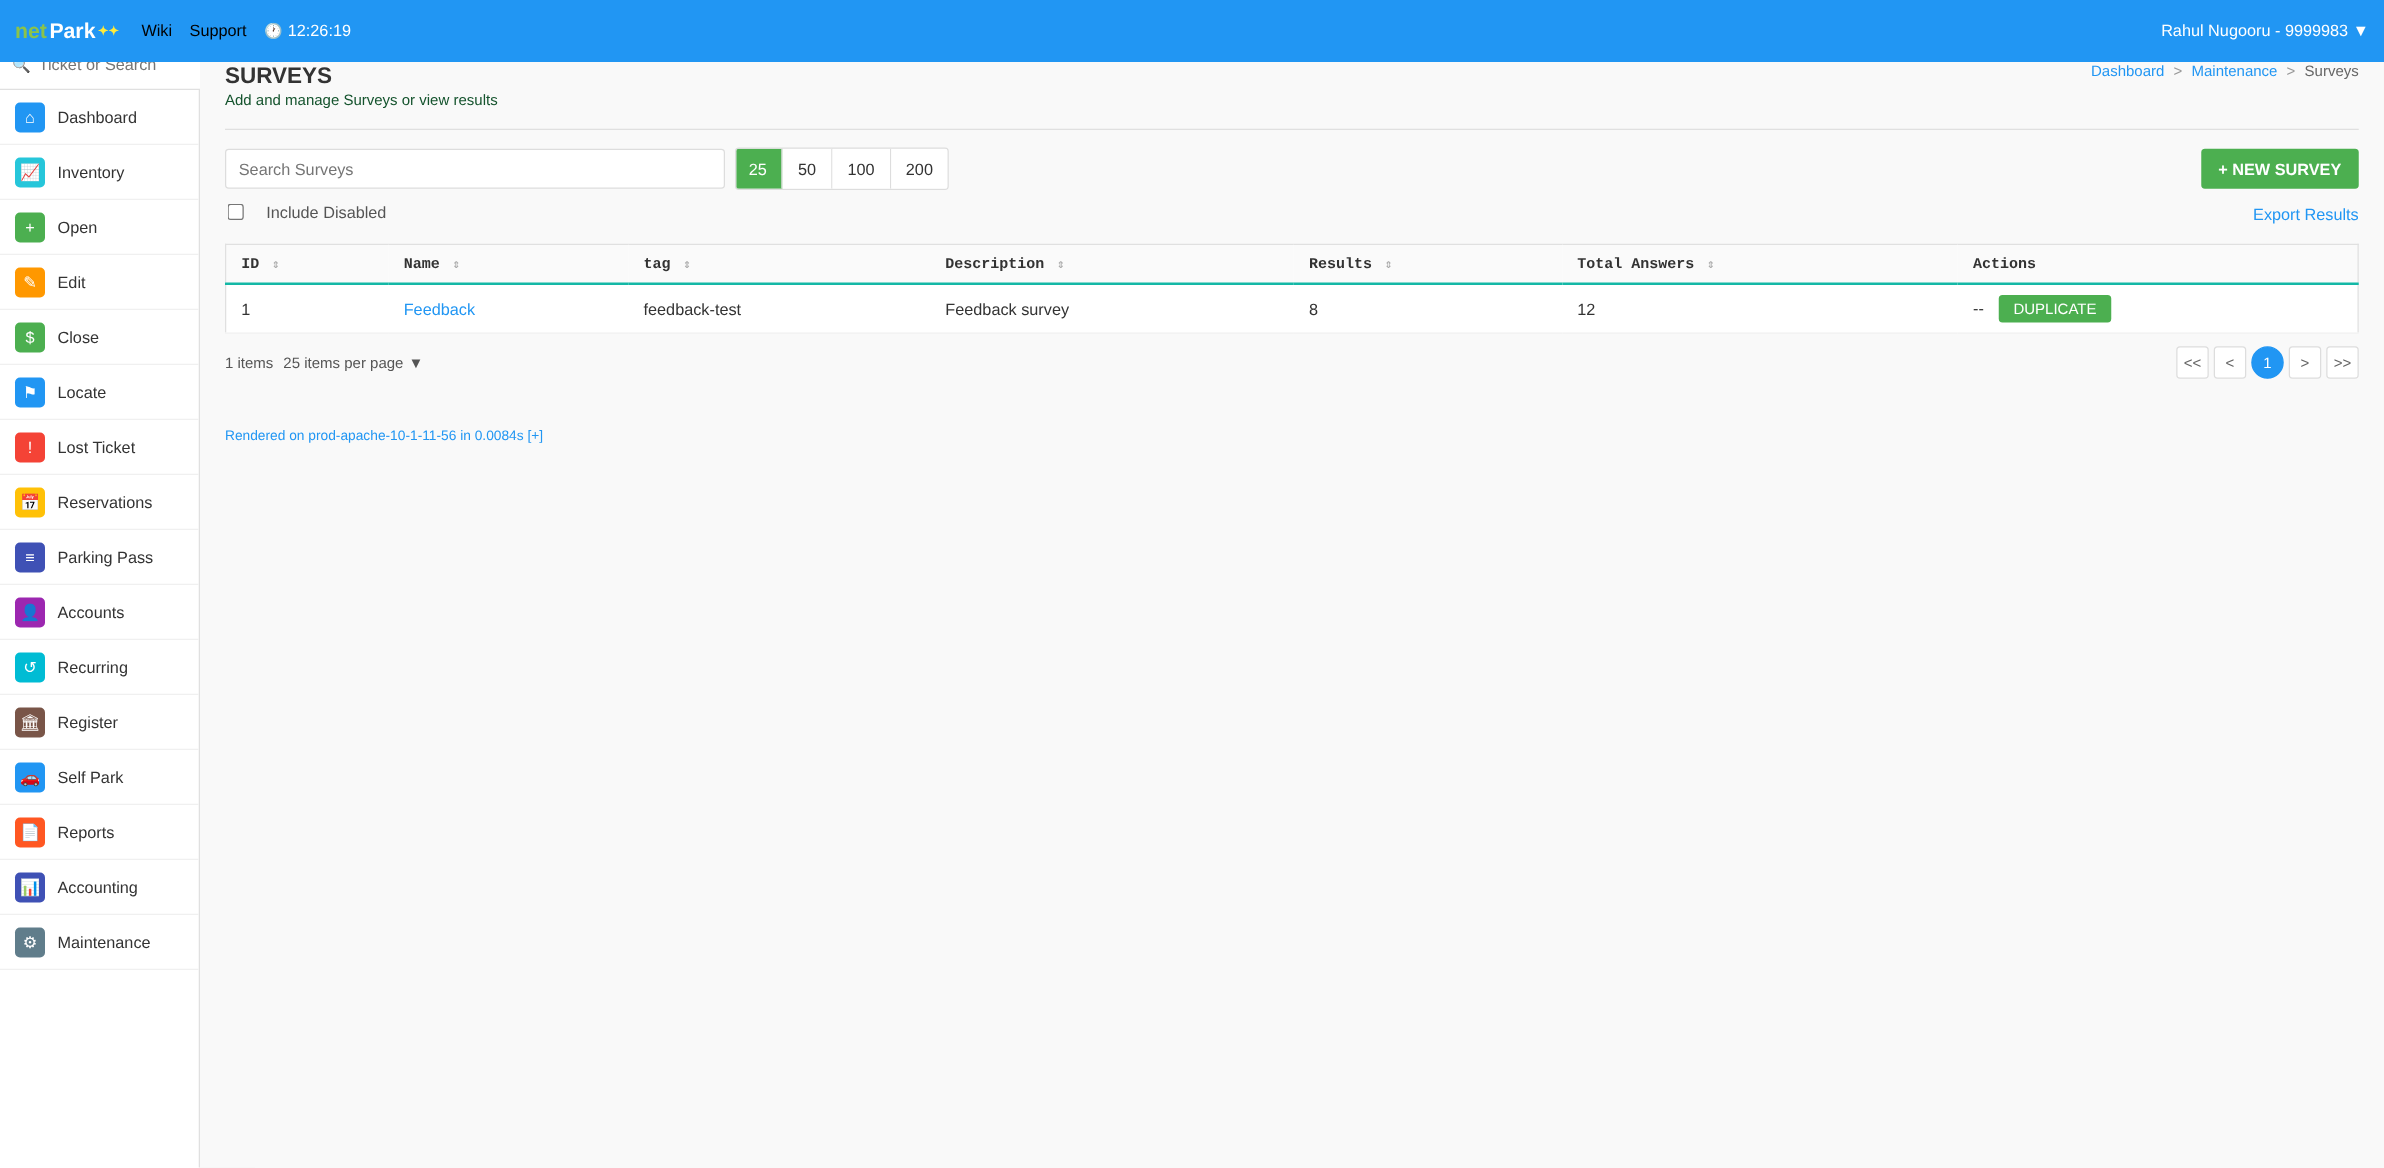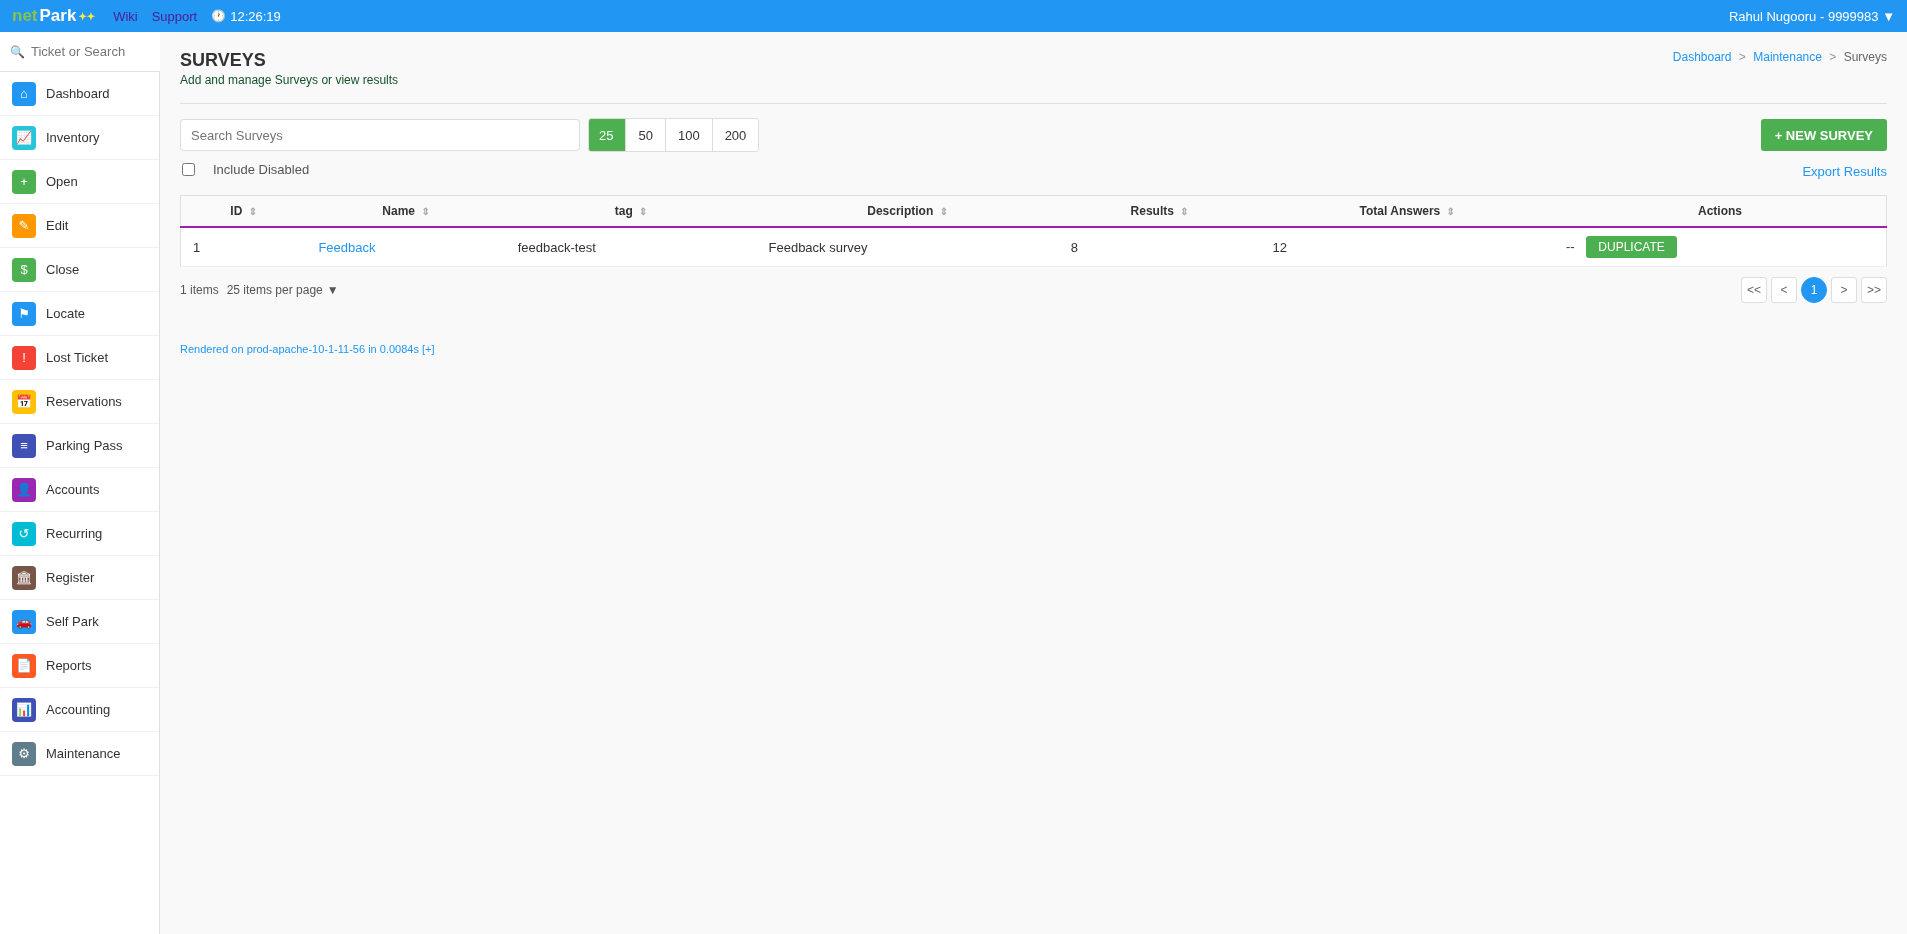--- a/index.html
+++ b/index.html
@@ -1,21 +1,21 @@
 <!DOCTYPE html>
 <html><head>
   <meta charset="utf-8">
   <style>
     * { box-sizing: border-box; margin: 0; padding: 0; }
     body { font-family: Arial, sans-serif; font-size: 13px; background: #f4f4f4; }
 
     
     .top-nav {
       background: #2196f3;
-      height: 32px;
+      height: 49px;
       display: flex;
       align-items: center;
       padding: 0 12px;
       color: white;
       position: fixed;
       top: 0; left: 0; right: 0;
       z-index: 100;
     }
     .top-nav .logo {
       font-weight: bold;
@@ -23,21 +23,21 @@
       margin-right: 18px;
       color: white;
       display: flex;
       align-items: center;
       gap: 2px;
     }
     .logo-net { color: #8bc34a; font-size: 17px; font-weight: 900; }
     .logo-park { color: white; font-size: 17px; font-weight: 900; }
     .logo-stars { color: #ffeb3b; font-size: 10px; }
     .top-nav a {
-      color: #4c1d95;
+      color: #000000;
       text-decoration: none;
       margin-right: 14px;
       font-size: 13px;
     }
     .top-nav .clock {
       display: flex;
       align-items: center;
       gap: 4px;
       font-size: 13px;
     }
@@ -228,26 +228,27 @@
 
     
     .surveys-table {
       width: 100%;
       border-collapse: collapse;
       background: white;
       border: 1px solid #e0e0e0;
     }
     .surveys-table th {
       background: #fafafa;
-      border-bottom: 2px solid #a21caf;
+      border-bottom: 2px solid #14b8a6;
       padding: 8px 12px;
-      text-align: center;
+      text-align: left;
       font-size: 12px;
       font-weight: bold;
       color: #333;
+      font-family: Liberation Mono, monospace;
     }
     .surveys-table th .sort-icon { color: #aaa; font-size: 10px; margin-left: 3px; }
     .surveys-table td {
       padding: 8px 12px;
       border-bottom: 1px solid #f0f0f0;
       font-size: 13px;
       color: #333;
     }
 
     .duplicate-btn {

